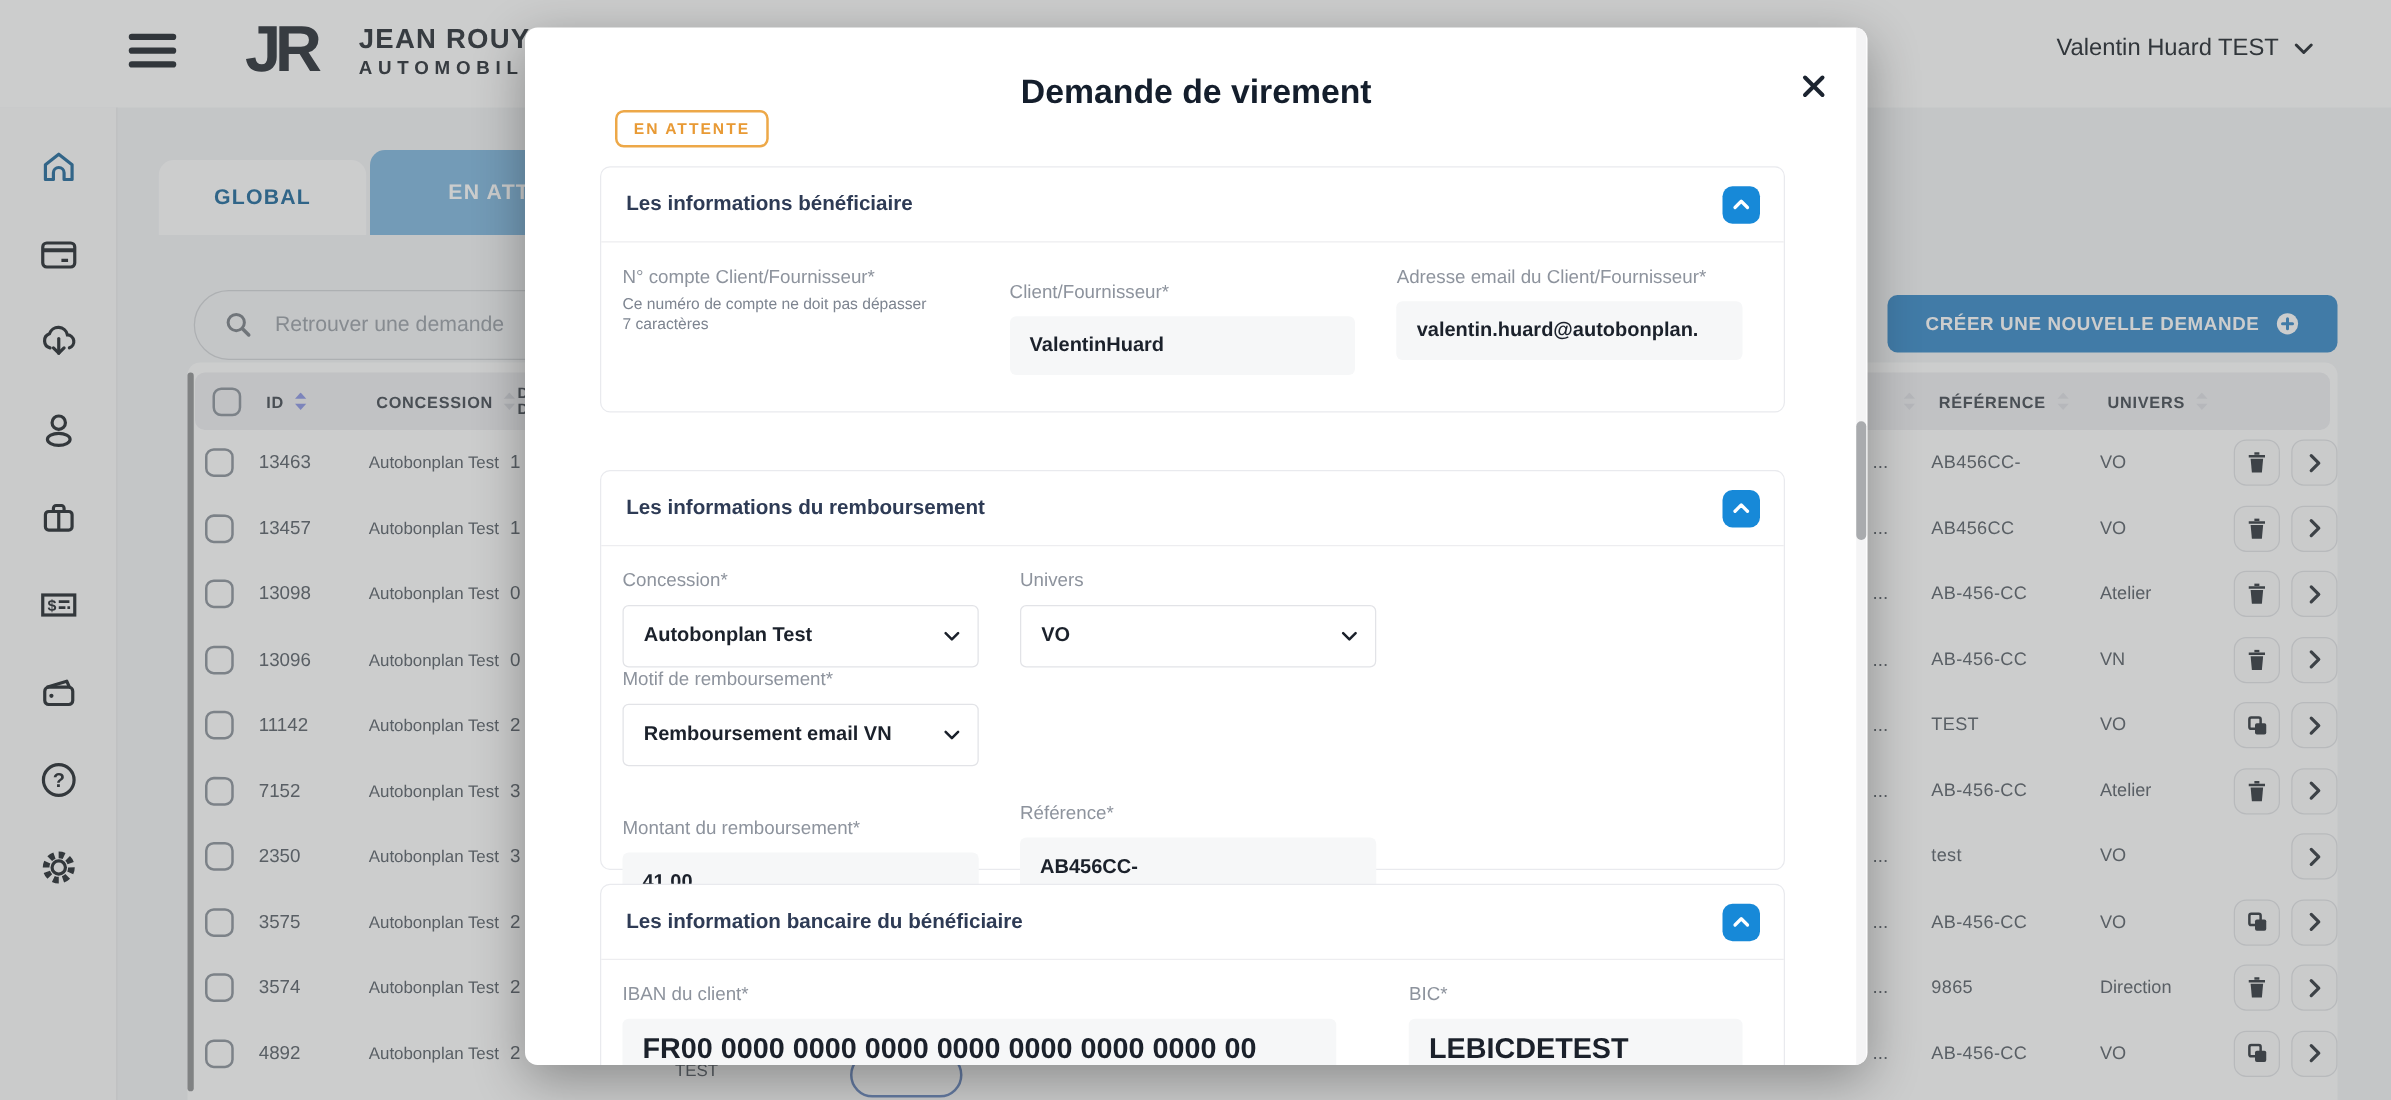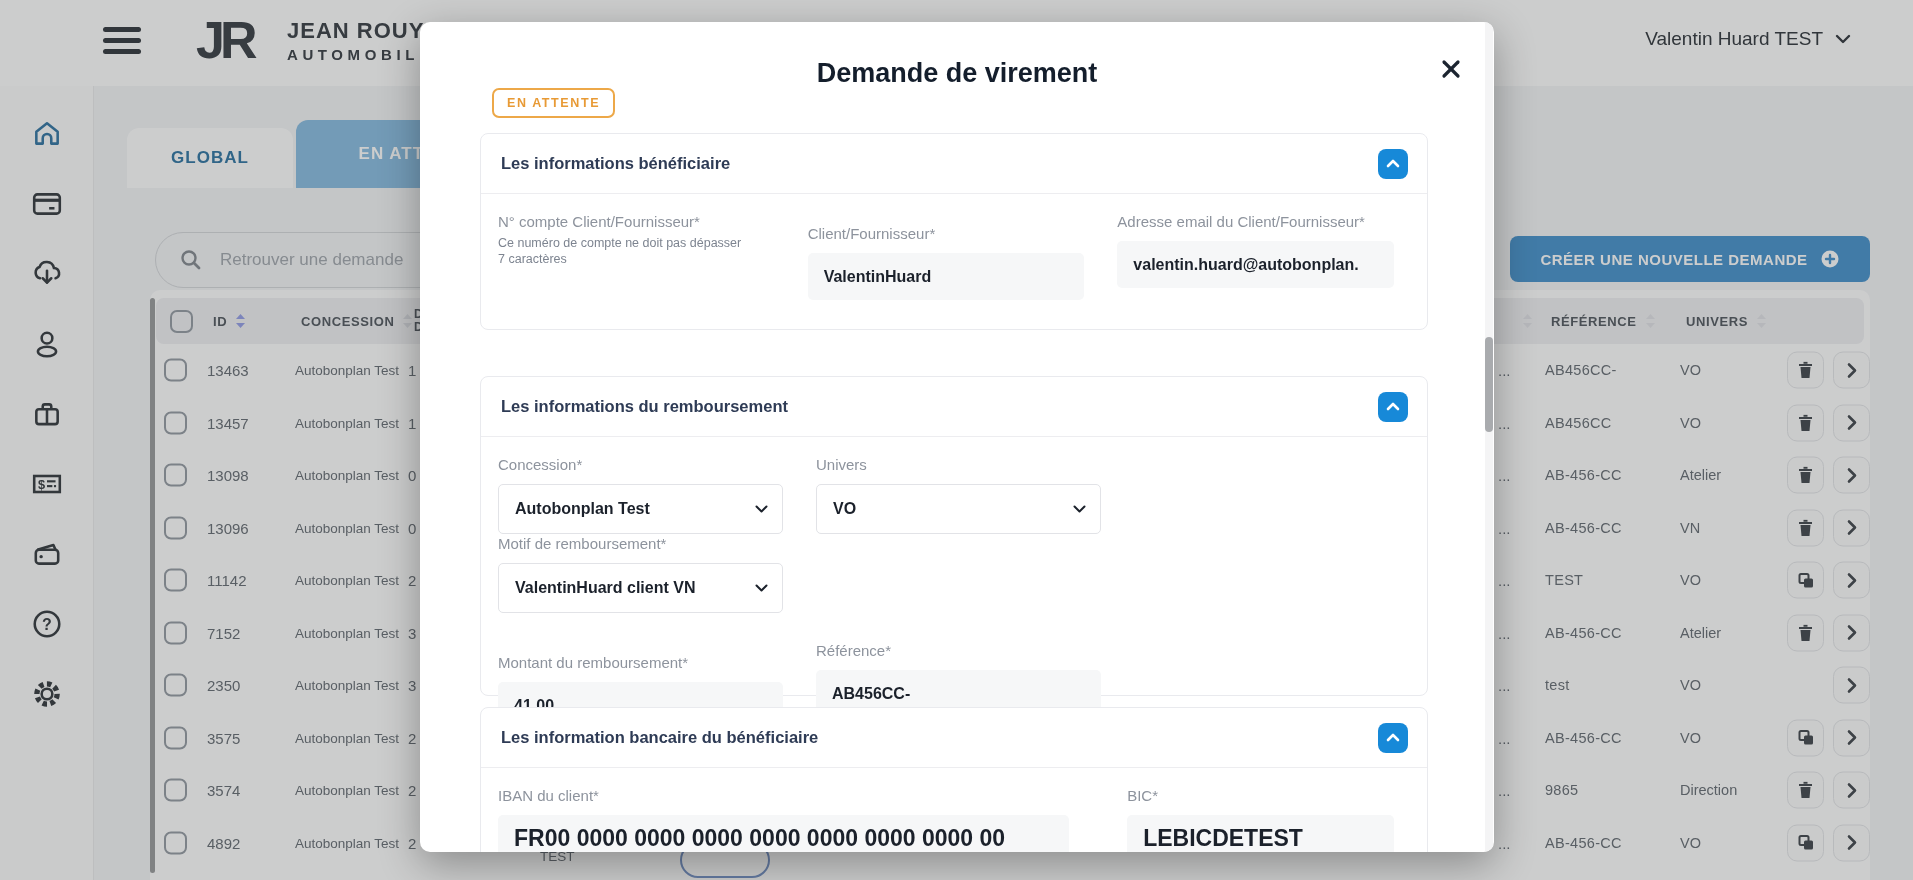--- a/index.html
+++ b/index.html
@@ -514,21 +514,21 @@
           <div class="fselect">
             <span class="val">VO</span>
             <svg width="13" height="8" viewBox="0 0 13 8">
                 <polyline points="1.5,1.5 6.5,6.5 11.5,1.5" fill="none" stroke="#1b212b" stroke-width="2" stroke-linecap="round" stroke-linejoin="round"></polyline>
               </svg>
           </div>
         </div>
         <div class="field">
           <div class="flabel">Motif de remboursement*</div>
           <div class="fselect">
-            <span class="val">ValentinHuard client VN</span>
+            <span class="val">Remboursement email VN</span>
             <svg width="13" height="8" viewBox="0 0 13 8" style="flex:none;">
                 <polyline points="1.5,1.5 6.5,6.5 11.5,1.5" fill="none" stroke="#1b212b" stroke-width="2" stroke-linecap="round" stroke-linejoin="round"></polyline>
               </svg>
           </div>
         </div>
         <div style="flex-basis:100%;" class="row2"></div>
         <div class="field push">
           <div class="flabel">Montant du remboursement*</div>
           <div class="finput">41,00</div>
         </div>

